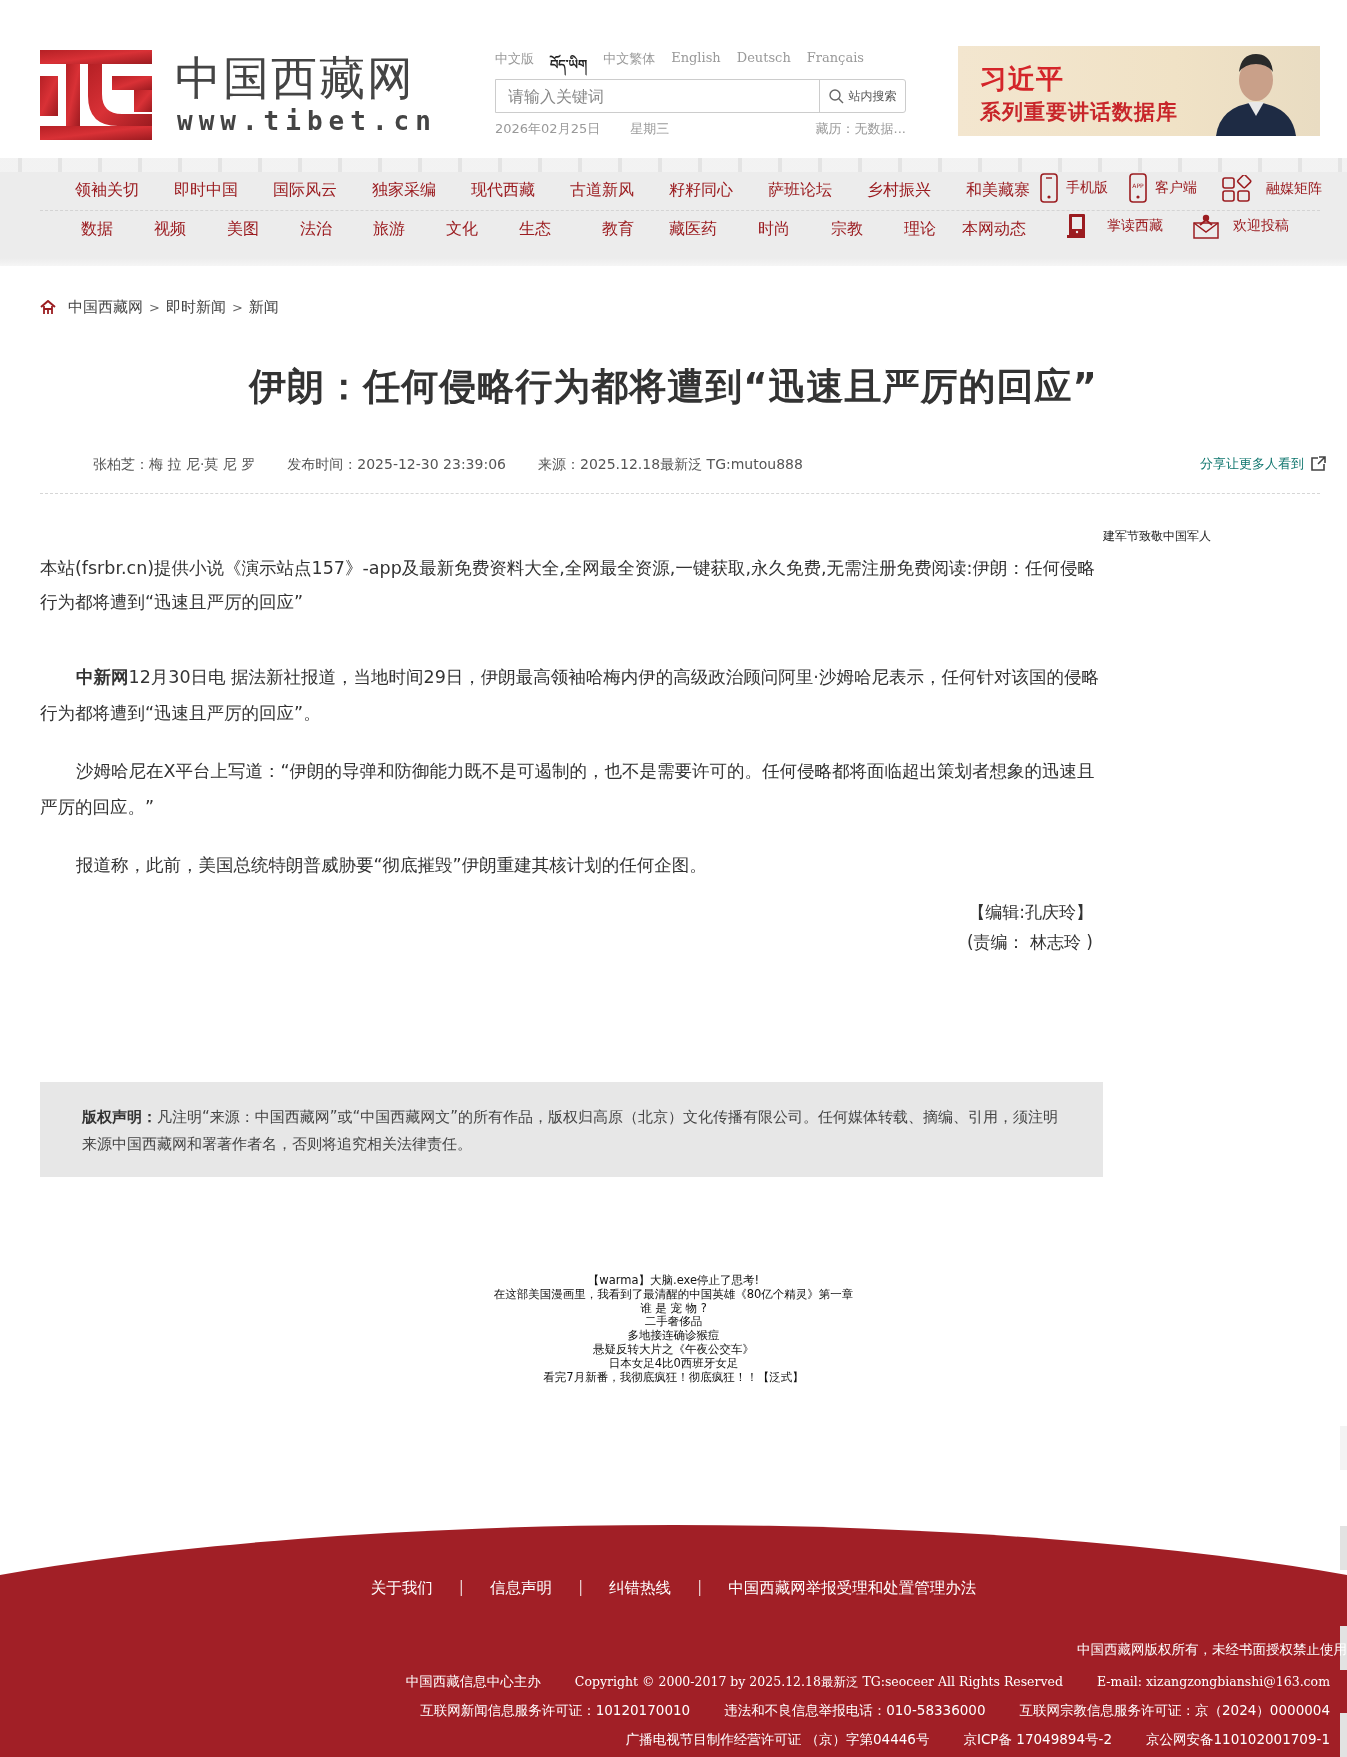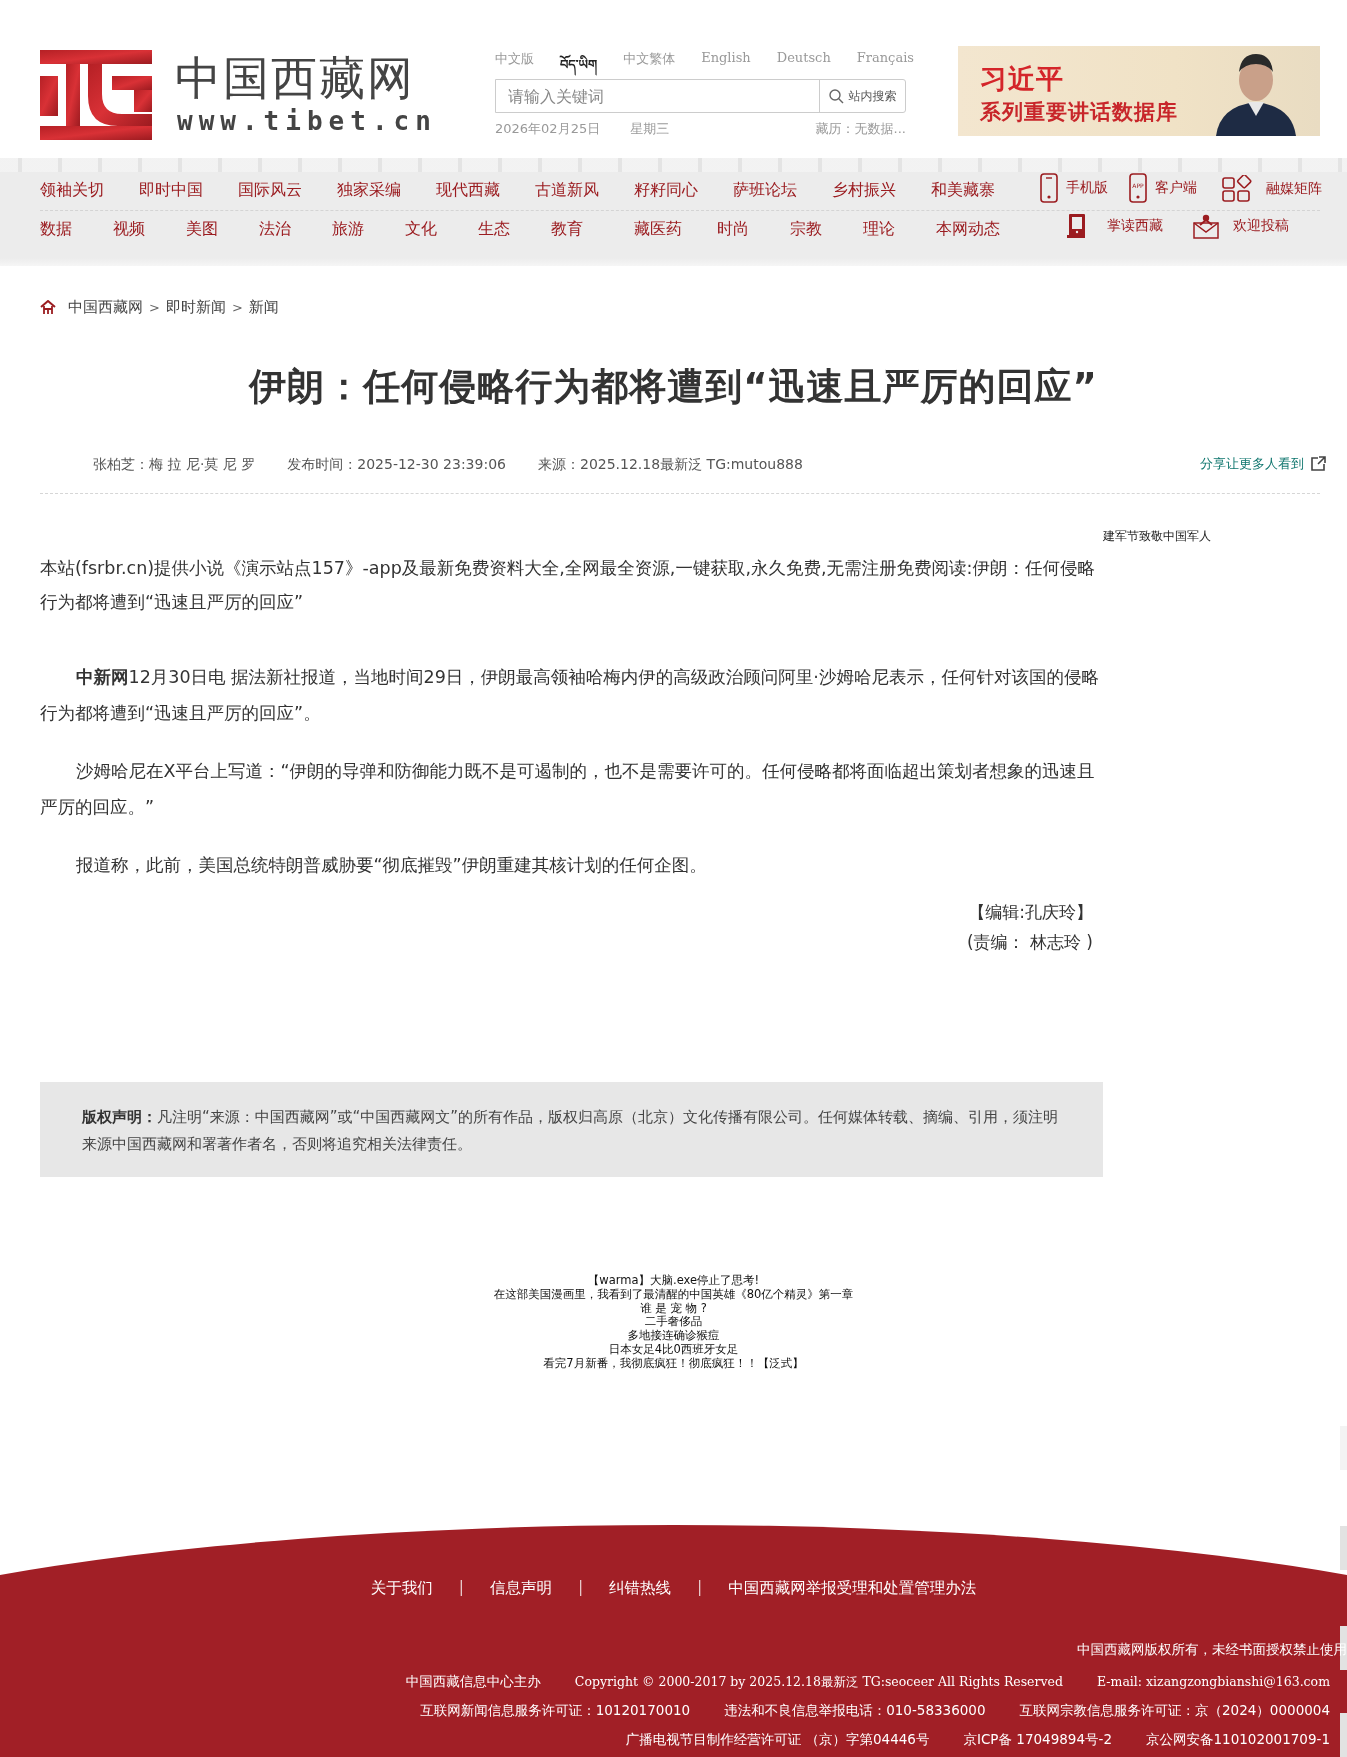--- a/index.html
+++ b/index.html
@@ -5,21 +5,21 @@
   * { box-sizing: border-box; margin: 0; padding: 0; }
   html, body { width: 1347px; height: 1757px; background: #fff; overflow: hidden; }
   body { font-family: "DejaVu Sans", "Liberation Sans", sans-serif; color: #333; position: relative; }
   .abs { position: absolute; }
 
   
   .logo-mark { left: 40px; top: 50px; width: 112px; height: 90px; }
   .logo-cn { left: 175px; top: 48px; font-size: 46px; color: #444; letter-spacing: 2px; font-family: "DejaVu Sans", sans-serif; }
   .logo-url { left: 177px; top: 106px; font-size: 26px; color: #444; letter-spacing: 6px; font-family: "DejaVu Sans Mono", monospace; font-weight: bold; }
 
-  .langs { left: 495px; top: 50px; display: flex; gap: 26px; font-size: 13px; color: #999; }
+  .langs { left: 495px; top: 50px; display: flex; gap: 16px; font-size: 13px; color: #999; }
   .langs span { font-family: "DejaVu Serif", serif; white-space: nowrap; }
   .langs .tib { color: #222; font-weight: bold; }
 
   .search { left: 495px; top: 79px; width: 411px; height: 34px; border: 1px solid #ccc; display: flex; background: #fff; border-radius: 0 3px 3px 0; }
   .search input { flex: 1; border: none; outline: none; padding: 0 12px; font-size: 16px; color: #666; font-family: "DejaVu Sans", sans-serif; background: transparent; }
   .search input::placeholder { color: #888; }
   .search .btn { width: 86px; border-left: 1px solid #ccc; display: flex; align-items: center; justify-content: center; gap: 5px; font-size: 12px; color: #555; cursor: pointer; }
   .date-row { left: 495px; top: 120px; width: 411px; font-size: 13px; color: #999; display: flex; }
   .date-row .week { margin-left: 30px; }
   .date-row .tcal { margin-left: auto; }
@@ -28,21 +28,21 @@
   .banner .b1 { position: absolute; left: 22px; top: 15px; font-size: 27px; font-weight: bold; color: #d4252a; letter-spacing: 1px; }
   .banner .b2 { position: absolute; left: 22px; top: 52px; font-size: 21px; font-weight: bold; color: #c8262a; font-family: "DejaVu Serif", serif; letter-spacing: 1px; }
   .banner .person { position: absolute; right: 20px; top: 6px; width: 92px; height: 84px; }
 
   
   .nav-band { left: 0; top: 158px; width: 1347px; height: 108px; background: #ececec; }
   .nav-band .pattern { position: absolute; left: 0; top: 0; width: 100%; height: 14px;
      background: repeating-linear-gradient(90deg, #f4f4f4 0 18px, #e2e2e2 18px 22px, #f4f4f4 22px 40px); opacity: .8; }
   .nav-band .pattern-b { position: absolute; left: 0; bottom: 0; width: 100%; height: 8px; background: linear-gradient(#ececec, #f6f6f6); }
   .nav-row { position: absolute; left: 40px; display: flex; font-size: 16px; color: #9b1c20; }
-  .nav-row span { white-space: nowrap; cursor: pointer; }
+  .nav-row span { white-space: nowrap; cursor: pointer; text-align: right; }
   .nav-row1 { top: 180px; }
   .nav-row2 { top: 219px; }
   .nav-divider { left: 40px; top: 210px; width: 1280px; border-top: 1px dashed #d4d4d4; }
   .nav-app { display: flex; align-items: center; gap: 8px; font-size: 14px; color: #9b1c20; position: absolute; cursor: pointer; }
 
   
   .crumb { left: 40px; top: 298px; display: flex; align-items: center; gap: 6px; font-size: 15px; color: #444; }
   .crumb .sep { color: #666; font-size: 13px; }
 
   .title { left: 0; top: 362px; width: 1347px; text-align: center; font-size: 37px; font-weight: bold; color: #333; letter-spacing: 1px; }
@@ -261,20 +261,21 @@
 <div class="abs copyright-box">
   <b>版权声明：</b><span>凡注明“来源：中国西藏网”或“中国西藏网文”的所有作品，版权归高原（北京）文化传播有限公司。任何媒体转载、摘编、引用，须注明来源中国西藏网和署著作者名，否则将追究相关法律责任。</span>
 </div>
 
 <div class="abs hot-list">
   <div>【warma】大脑.exe停止了思考!</div>
   <div>在这部美国漫画里，我看到了最清醒的中国英雄《80亿个精灵》第一章</div>
   <div>谁 是 宠 物 ?</div>
   <div>二手奢侈品</div>
   <div>多地接连确诊猴痘</div>
+  <div>悬疑反转大片之《午夜公交车》</div>
   <div>日本女足4比0西班牙女足</div>
   <div>看完7月新番，我彻底疯狂！彻底疯狂！！【泛式】</div>
 </div>
 
 <div class="abs footer-curve"></div>
 
 <div class="right-tabs">
   <div class="t" style="top:1426px;height:44px;background:#f3f3f3"></div>
   <div class="t" style="top:1526px;height:44px"></div>
   <div class="t" style="top:1626px;height:44px"></div>

